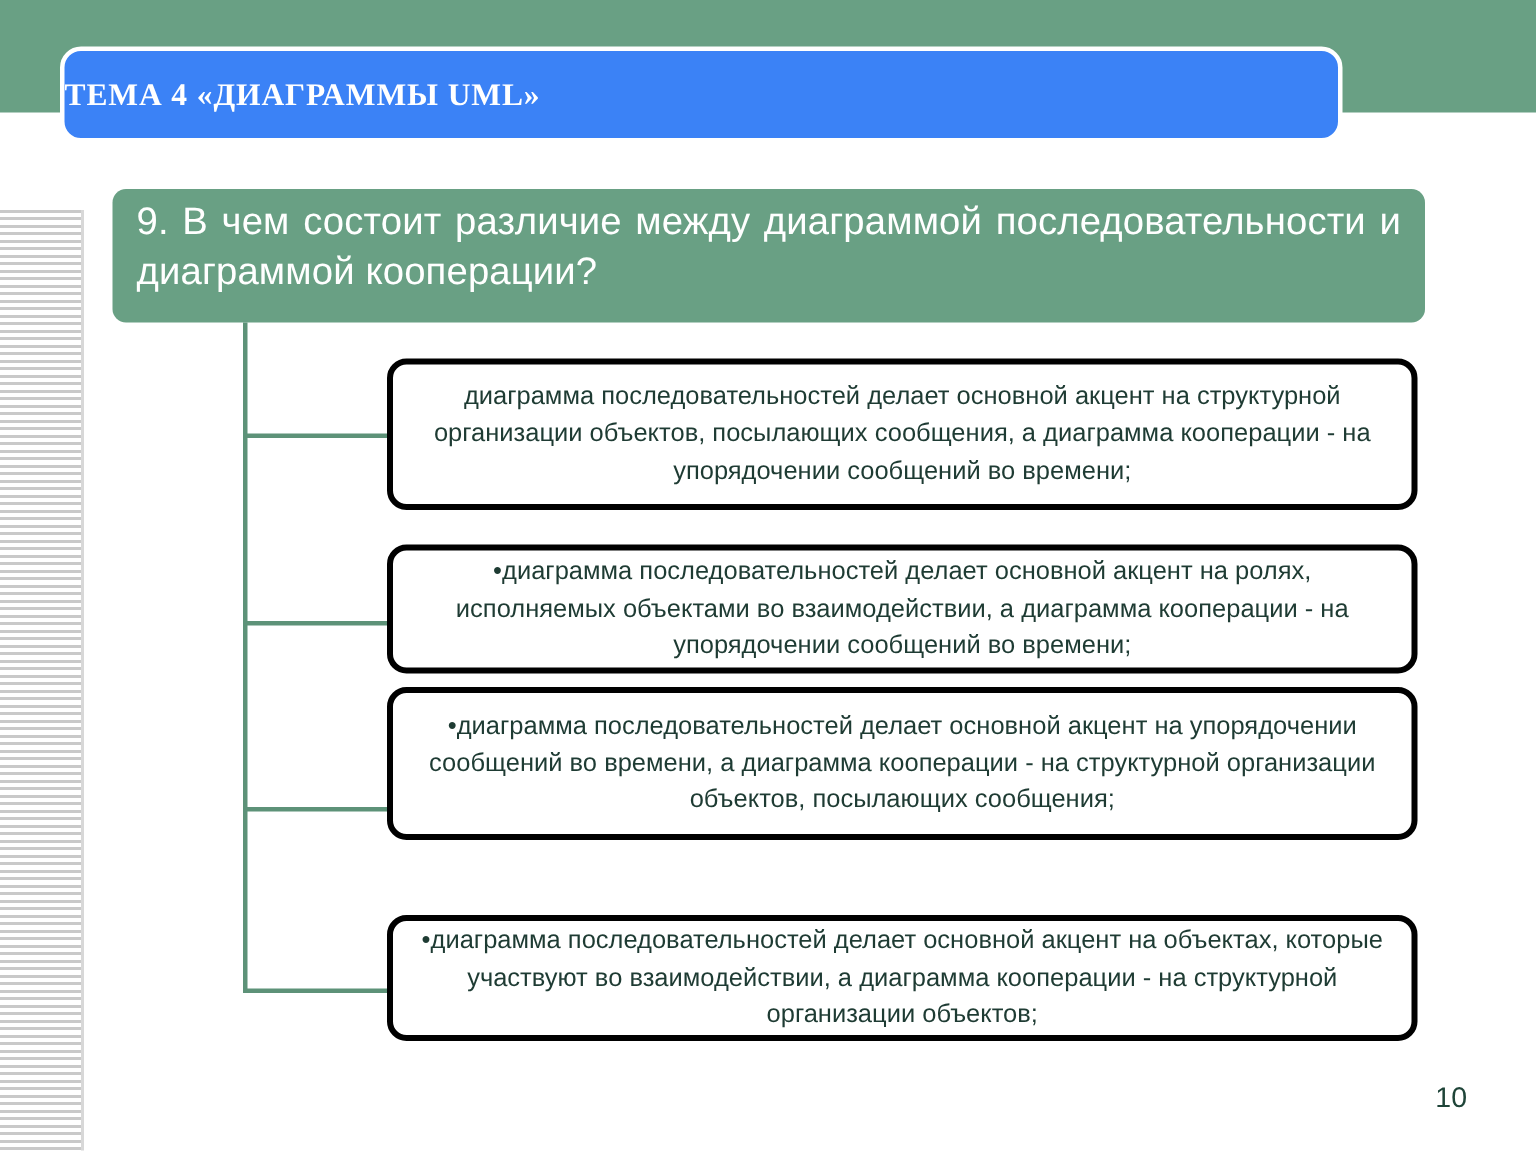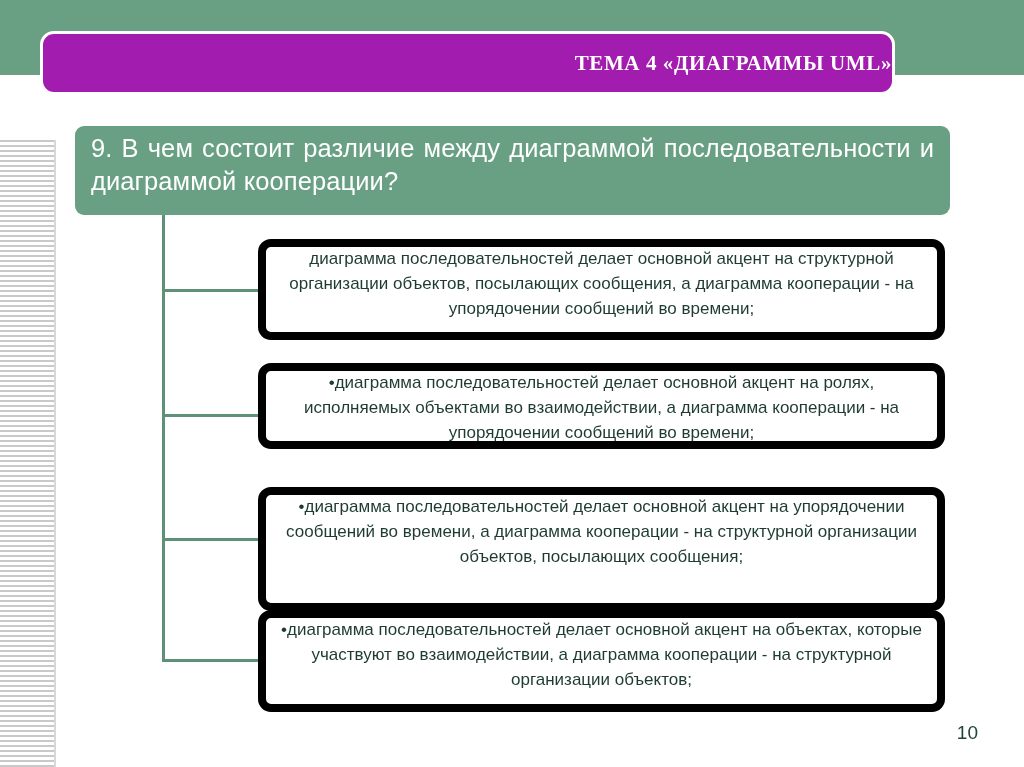--- a/index.html
+++ b/index.html
@@ -49,27 +49,27 @@
     background: #d8d8d8;
   }
 
   
   .header-plate {
     position: absolute;
     left: 40px;
     top: 31px;
     width: 855px;
     height: 64px;
-    background: #a21caf;
+    background: #3b82f6;
     border: 3px solid #ffffff;
     border-radius: 14px;
     box-sizing: border-box;
     display: flex;
     align-items: center;
-    justify-content: flex-end;
+    justify-content: flex-start;
   }
   .header-title {
     font-family: "Liberation Serif", serif;
     font-weight: bold;
     font-size: 21px;
     color: #ffffff;
     letter-spacing: 0.6px;
     white-space: nowrap;
   }
 
@@ -117,30 +117,31 @@
   .branch.b2 { top: 414px; }
   .branch.b3 { top: 538px; }
   .branch.b4 { top: 659px; }
 
   
   .answer-box {
     position: absolute;
     left: 258px;
     width: 687px;
     background: #ffffff;
-    border: 8px solid #000000;
+    border: 4px solid #000000;
     border-radius: 13px;
     box-sizing: border-box;
     display: flex;
+    align-items: center;
     justify-content: center;
   }
   .answer-box.a1 { top: 239px; height: 101px; }
   .answer-box.a2 { top: 363px; height: 86px; }
-  .answer-box.a3 { top: 487px; height: 124px; }
-  .answer-box.a4 { top: 610px; height: 102px; }
+  .answer-box.a3 { top: 458px; height: 102px; }
+  .answer-box.a4 { top: 610px; height: 84px; }
 
   .answer-text {
     font-size: 17px;
     line-height: 1.46;
     color: #1e3b33;
     text-align: center;
     padding: 0 14px;
     width: 100%;
   }
 

